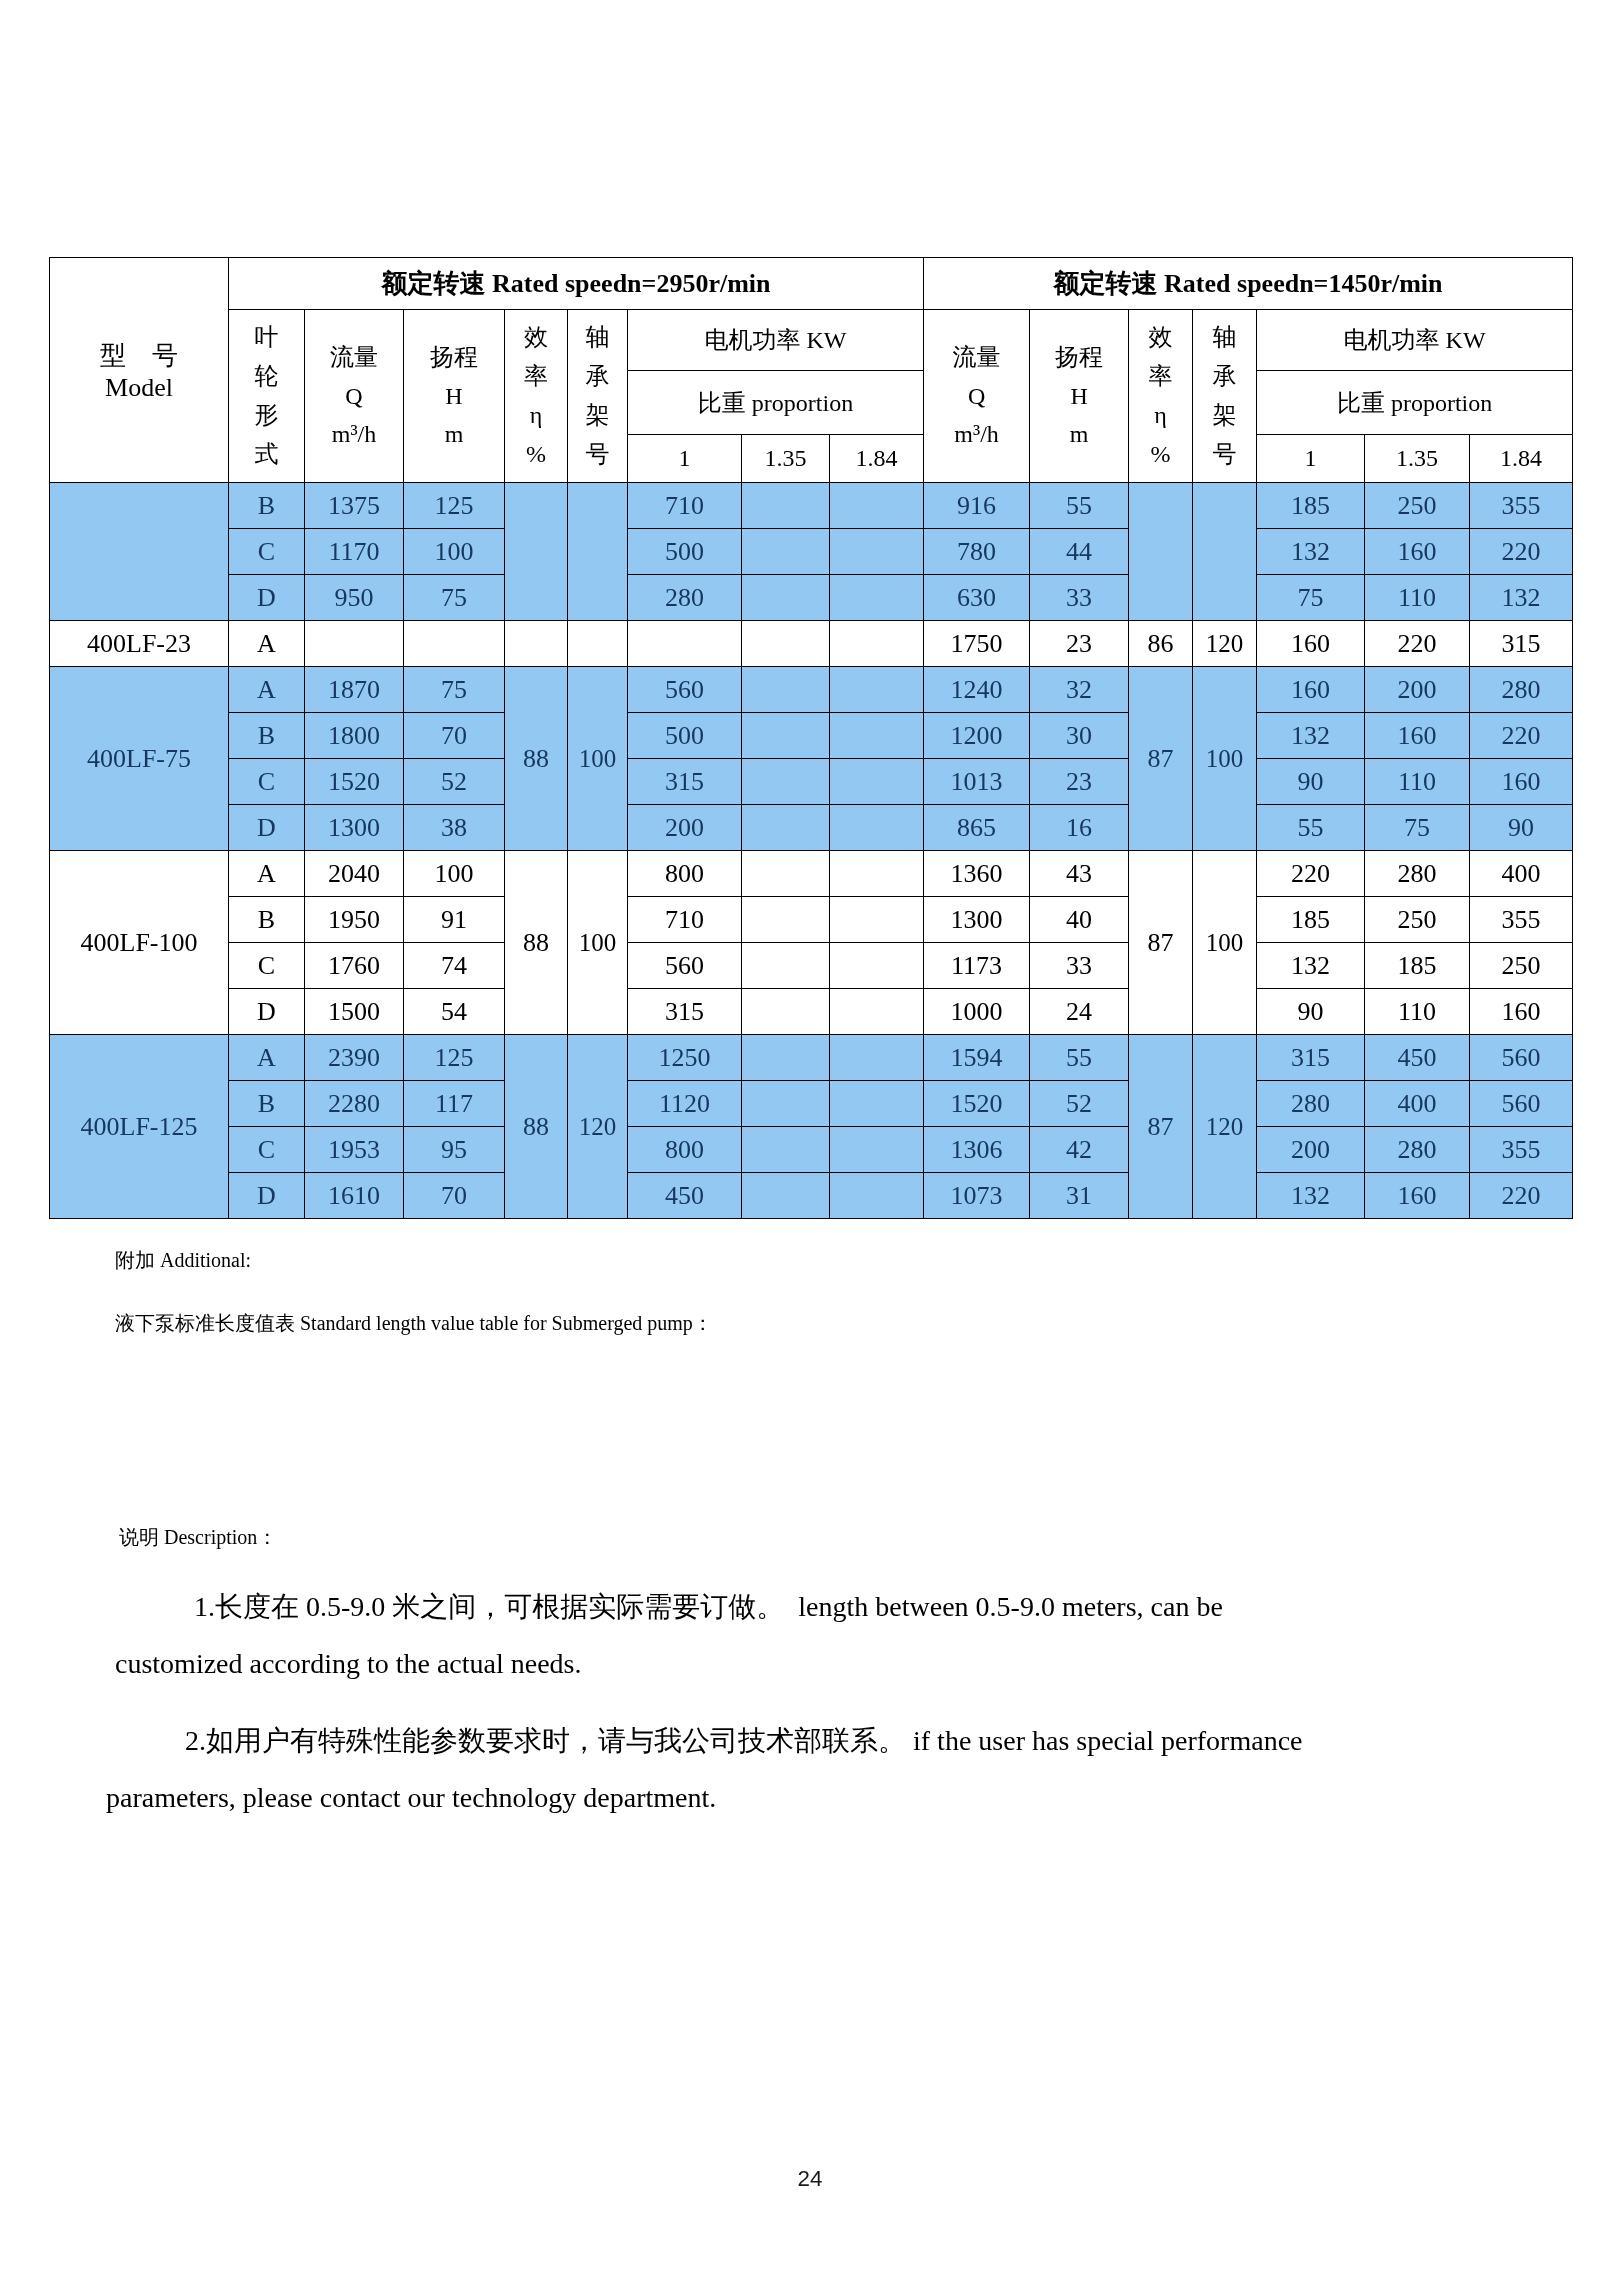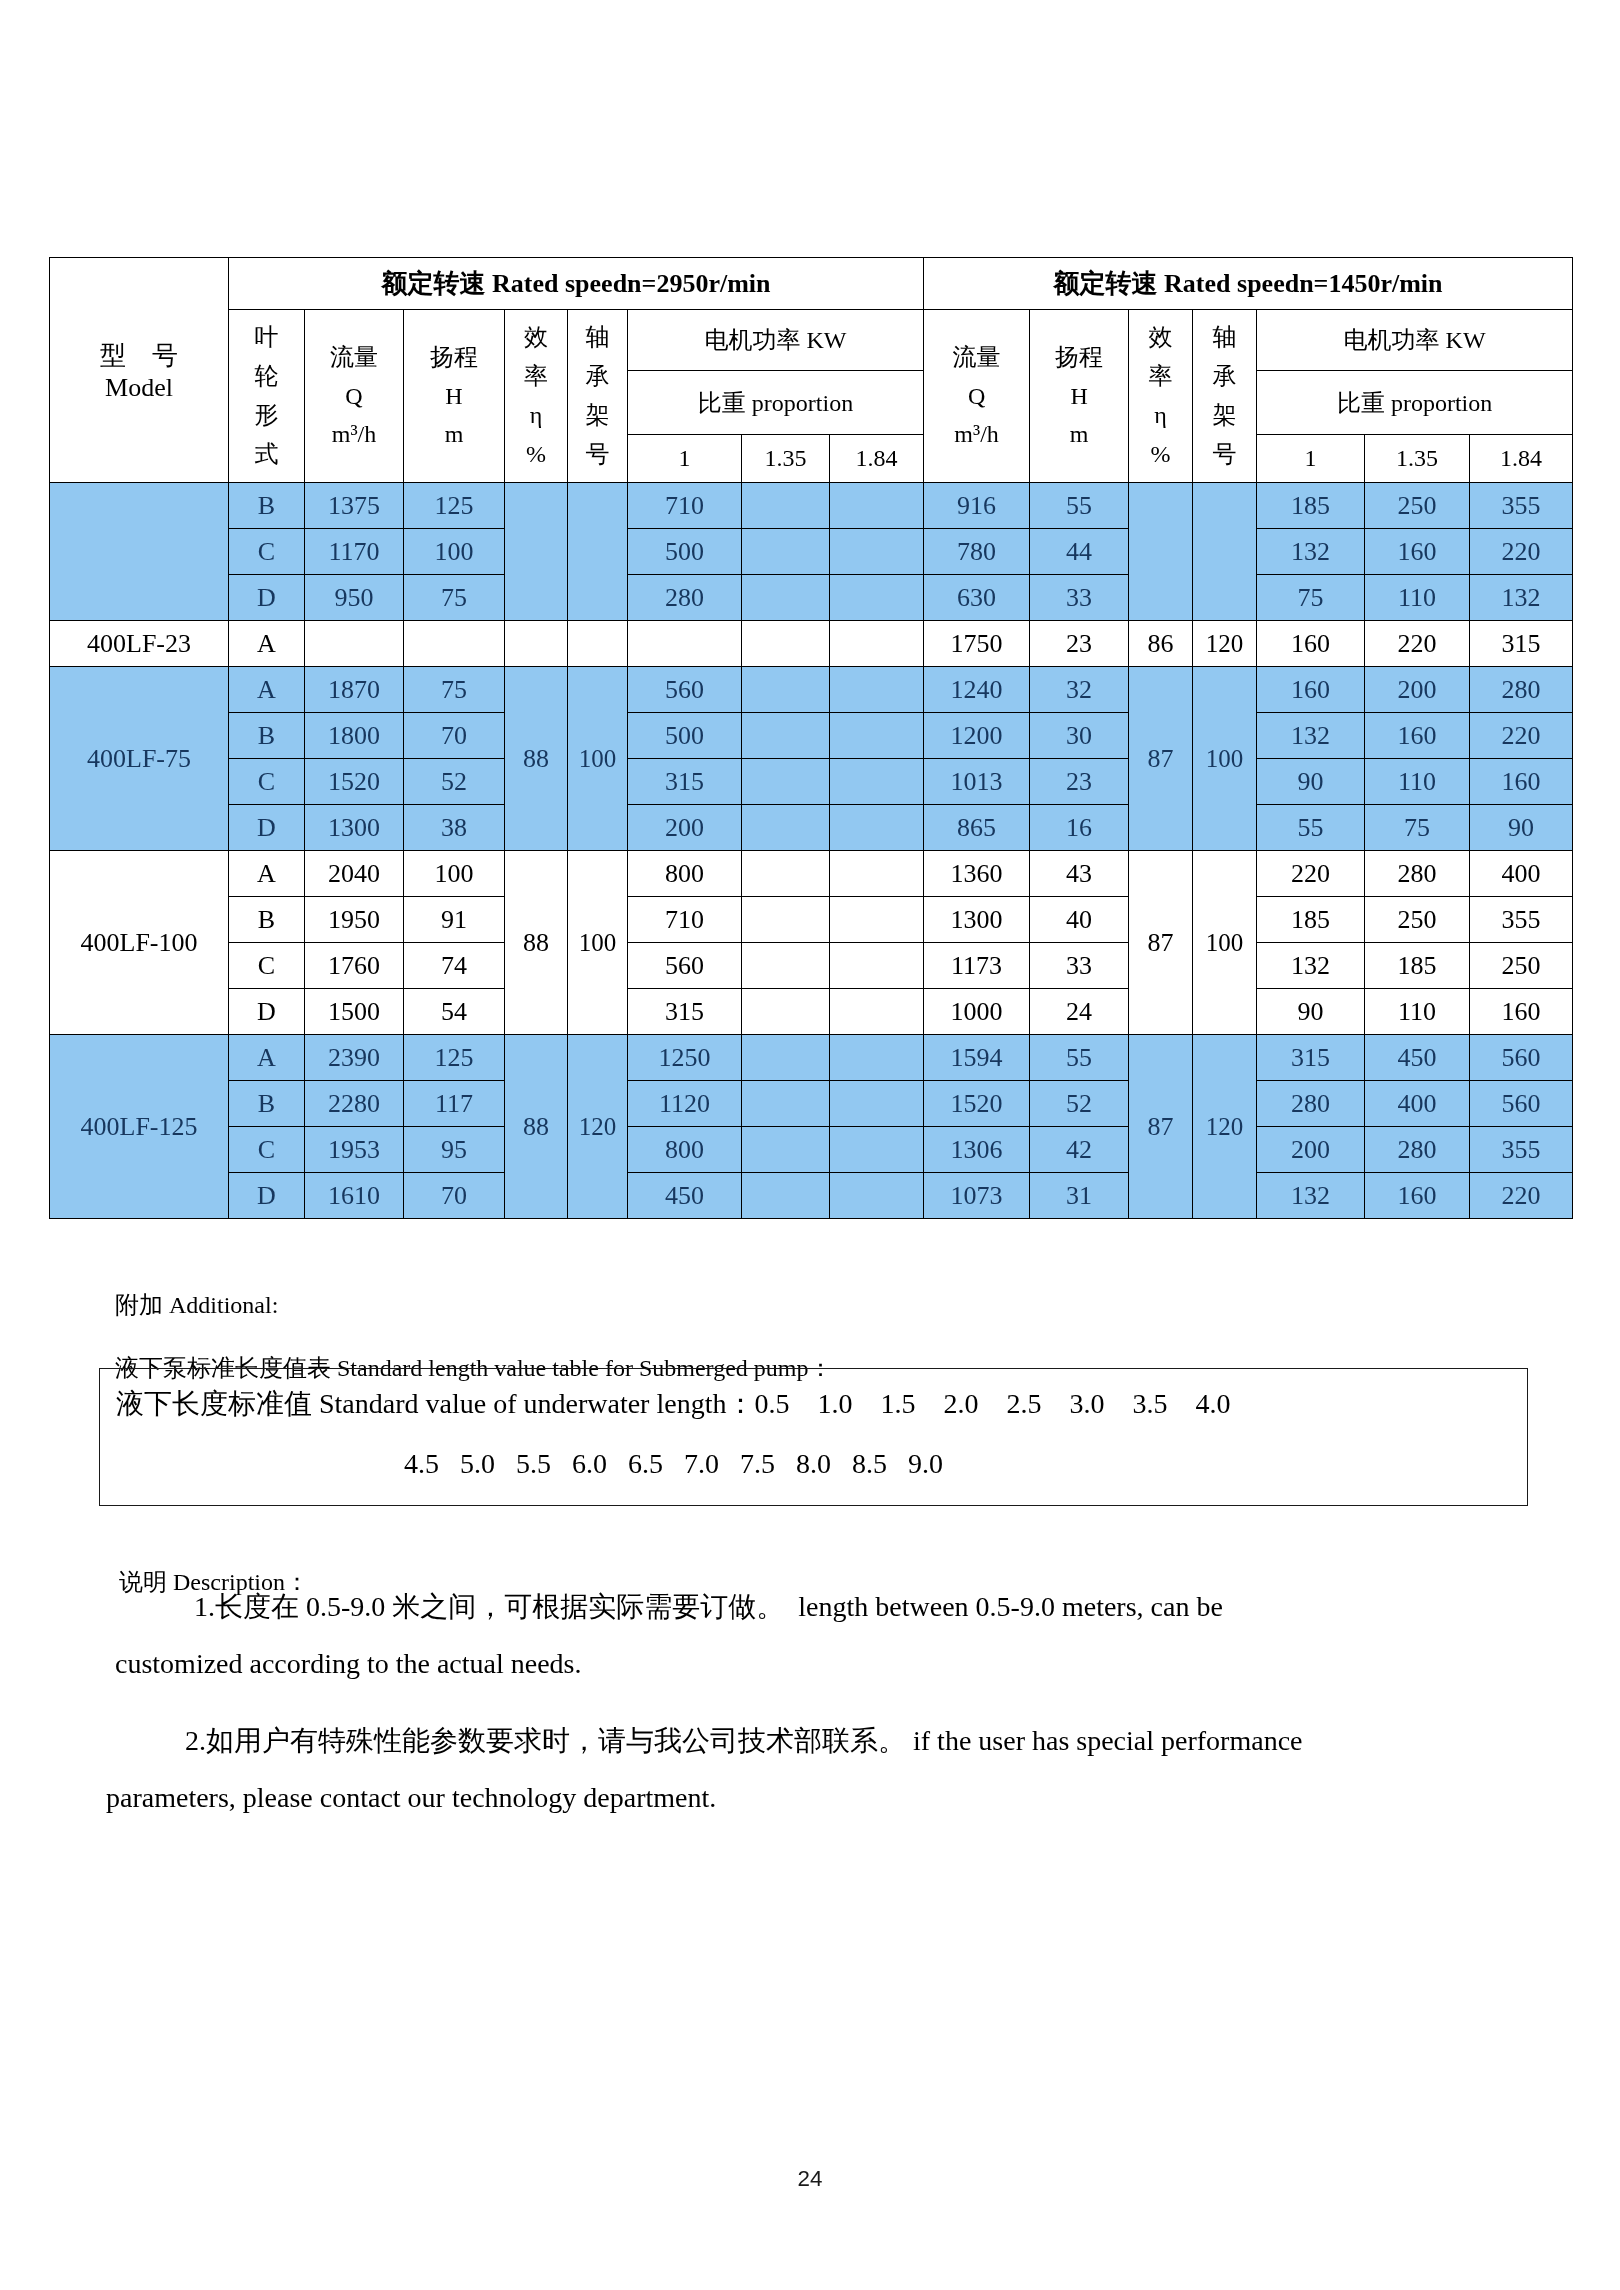--- a/index.html
+++ b/index.html
@@ -31,21 +31,21 @@
   .spec tr.h1{height:52px;}
   .spec tr.h2{height:61px;}
   .spec tr.h3{height:64px;}
   .spec tr.h4{height:48px;}
   .spec tbody tr{height:46px;}
   .spec tbody tr.blue td{background:#92c8f1;color:#17375e;}
   .spec tbody tr.bs td{border-top:1.8px solid #000;}
   .spec td.sm{font-size:25px;}
   .spec td.model{font-size:26px;}
   
-  .note{position:absolute;font-size:24px;line-height:1.35;margin-top:42px;}
+  .note{position:absolute;font-size:20px;line-height:1.35;}
   #additional{left:115px;top:1247px;}
   #subtitle{left:115px;top:1310px;}
   #lengthbox{
     position:absolute;left:99px;top:1368px;width:1411px;
     border:1.8px solid #1a1a1a;
     font-size:28px;
     padding:12.5px 0 18px 16px;
   }
   #lengthbox .bl1{white-space:pre-wrap;line-height:1.6;}
   #lengthbox .bl2{white-space:pre-wrap;line-height:1.6;padding-left:288px;margin-top:16px;}
@@ -379,24 +379,20 @@
         <td>132</td>
         <td>160</td>
         <td>220</td>
       </tr>
     </tbody>
   </table>
 
   <div class="note" id="additional">附加 Additional:</div>
   <div class="note" id="subtitle">液下泵标准长度值表 Standard length value table for Submerged pump：</div>
 
-  <div id="lengthbox">
-    <div class="bl1">液下长度标准值 Standard value of underwater length：0.5    1.0    1.5    2.0    2.5    3.0    3.5    4.0</div>
-    <div class="bl2">4.5   5.0   5.5   6.0   6.5   7.0   7.5   8.0   8.5   9.0</div>
-  </div>
 
   <div class="note" id="desc-title">说明 Description：</div>
 
   <div class="para" id="item1">
     <div class="l1">1.长度在 0.5-9.0 米之间，可根据实际需要订做。  length between 0.5-9.0 meters, can be</div>
     <div class="l2">customized according to the actual needs.</div>
   </div>
   <div class="para" id="item2">
     <div class="l1">2.如用户有特殊性能参数要求时，请与我公司技术部联系。 if the user has special performance</div>
     <div class="l2">parameters, please contact our technology department.</div>

